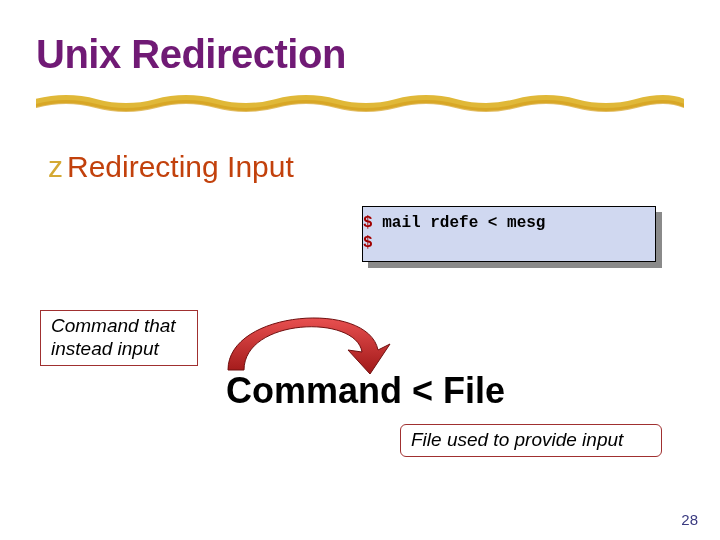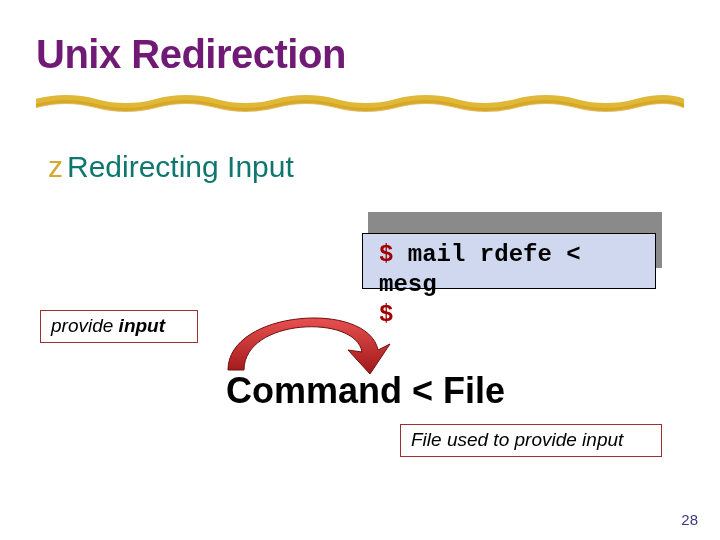--- a/index.html
+++ b/index.html
@@ -36,47 +36,46 @@
     align-items: center;
   }
   .bullet {
     color: #d4a933;
     font-size: 30px;
     margin-right: 4px;
     line-height: 1;
   }
   .bullet-text {
     font-size: 30px;
-    color: #0f766e;
+    color: #c2410c;
   }
   .codebox-wrap {
     position: absolute;
     top: 206px;
     left: 362px;
   }
   .codebox-shadow {
     position: absolute;
     top: 6px;
     left: 6px;
     width: 294px;
     height: 56px;
     background: #8a8a8a;
   }
   .codebox {
     position: relative;
     width: 294px;
     height: 56px;
     background: #d0d8f0;
     border: 1.5px solid #000;
-    padding: 6px 16px;
+    padding: 6px 0;
     font-family: "Courier New", monospace;
-    font-size: 24px;
+    font-size: 16px;
     font-weight: bold;
     line-height: 1.25;
-    margin-top: 27px;
   }
   .prompt { color: #a00000; }
   .cmd { color: #000; }
   .label-box {
     border: 1.5px solid #a03030;
     padding: 4px 10px;
     font-style: italic;
     font-size: 19px;
     line-height: 1.2;
     background: #fff;
@@ -85,20 +84,21 @@
     position: absolute;
     top: 310px;
     left: 40px;
     width: 158px;
   }
   .label-right {
     position: absolute;
     top: 424px;
     left: 400px;
     width: 262px;
+    border-radius: 6px;
   }
   .expr {
     position: absolute;
     top: 370px;
     left: 226px;
     font-size: 36px;
     font-weight: bold;
     color: #000;
   }
   .arrow {
@@ -108,21 +108,21 @@
     width: 200px;
     height: 80px;
   }
   .pagenum {
     position: absolute;
     bottom: 12px;
     right: 22px;
     font-size: 15px;
     color: #3a3a80;
   }
-  .bi { font-weight: bold; font-style: italic; }
+  .bi { font-weight: normal; font-style: italic; }
 </style>
 </head>
 <body>
 
 <div class="title">Unix Redirection</div>
 
 <svg class="underline" viewBox="0 0 648 22" preserveAspectRatio="none">
   <path d="M0,11 Q30,3 60,11 T120,11 T180,11 T240,11 T300,11 T360,11 T420,11 T480,11 T540,11 T600,11 T648,11" stroke="#e0b838" stroke-width="8" fill="none" stroke-linecap="round"></path>
   <path d="M0,14 Q30,6 60,14 T120,14 T180,14 T240,14 T300,14 T360,14 T420,14 T480,14 T540,14 T600,14 T648,14" stroke="#d4a020" stroke-width="4" fill="none" stroke-linecap="round" opacity="0.7"></path>
 </svg>
@@ -138,22 +138,23 @@
     <div>
       <span class="prompt">$</span><span class="cmd"> mail rdefe &lt; mesg</span>
     </div>
     <div>
       <span class="prompt">$</span>
     </div>
   </div>
 </div>
 
 <div class="label-box label-left">
+  <div>Command that</div>
   <div>
-    <span>provide </span><span class="bi">input</span>
+    <span>instead </span><span class="bi">input</span>
   </div>
 </div>
 
 <svg class="arrow" viewBox="0 0 200 80">
   <defs>
     <linearGradient id="ag" x1="0" y1="0" x2="0" y2="1">
       <stop offset="0" stop-color="#e85050"></stop>
       <stop offset="1" stop-color="#a01818"></stop>
     </linearGradient>
   </defs>

